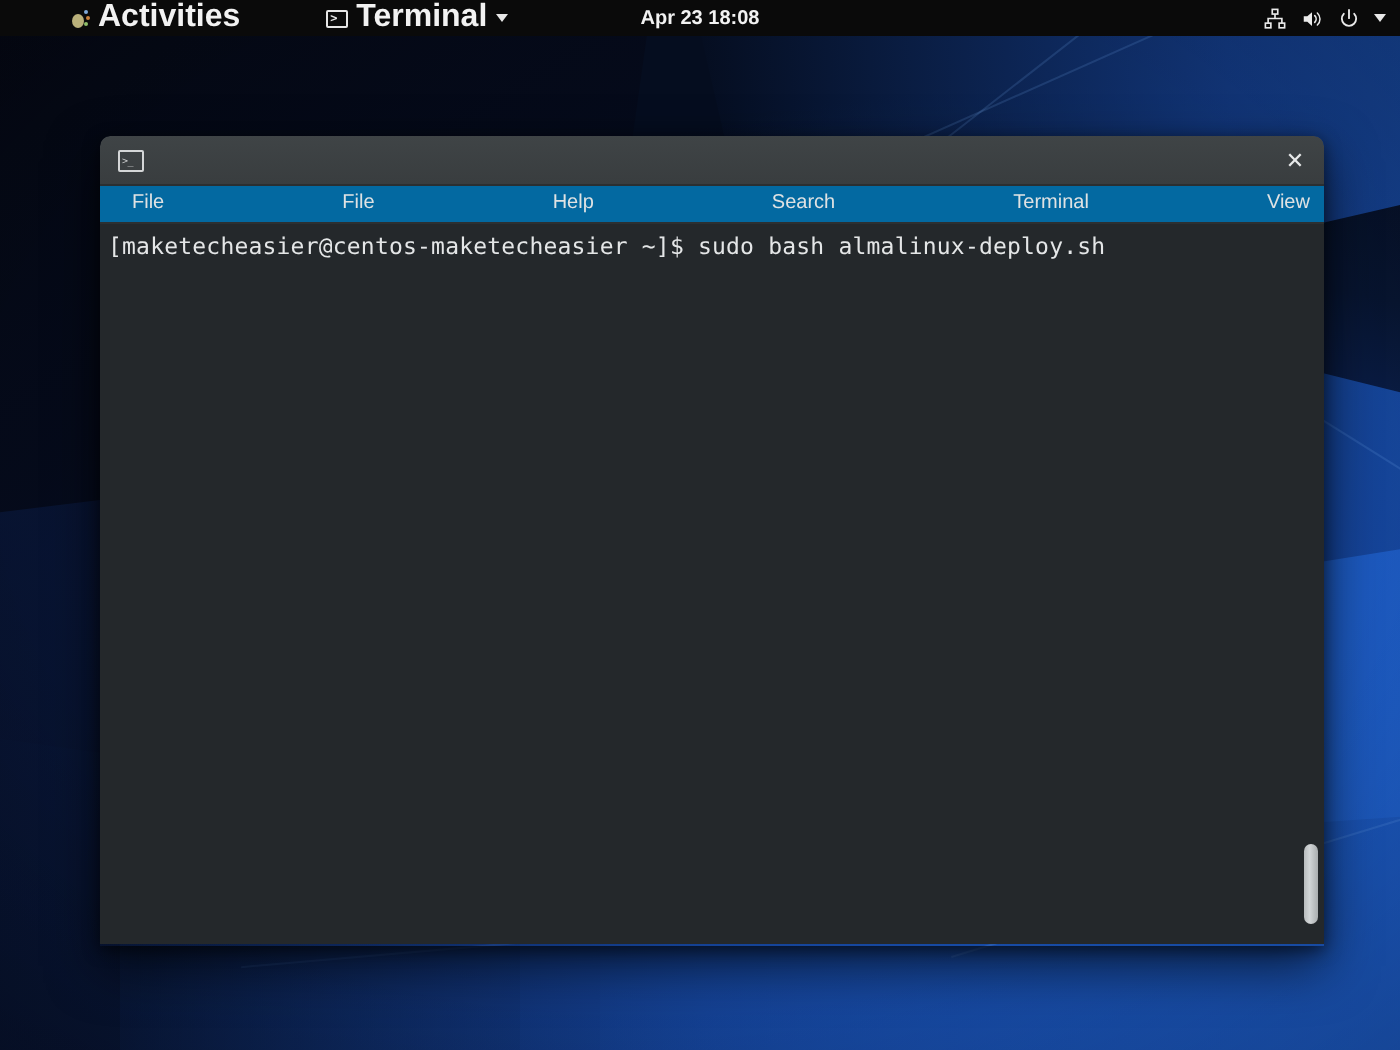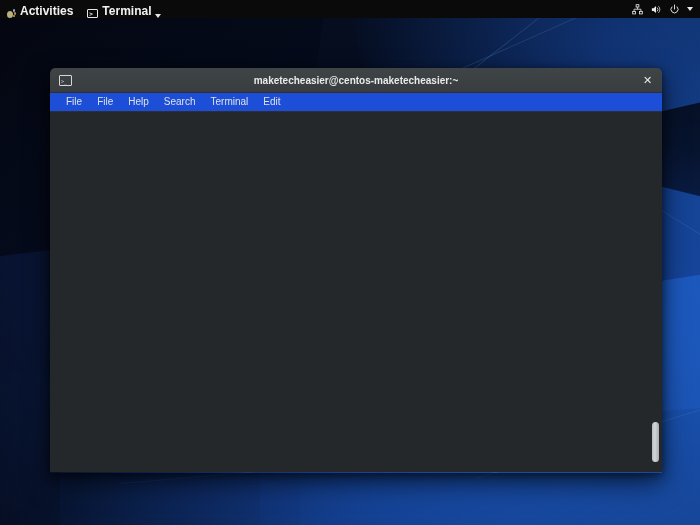--- a/index.html
+++ b/index.html
@@ -87,26 +87,27 @@
     width: 700px; height: 18px;
     background: #0a0a0a;
     display: flex;
     align-items: center;
     color: #ffffff;
     font-size: 10px;
     z-index: 50;
   }
   .tb-left { display: flex; align-items: center; height: 18px; }
   .tb-item {
-    display: flex; align-items: flex-end; gap: 4px;
+    display: flex; align-items: center; gap: 4px;
     height: 18px; padding: 0 7px;
     color: #f2f2f2;
     font-weight: bold;
-    font-size: 12px;
+    font-size: 16px;
     white-space: nowrap;
+    margin-left: 29px;
   }
   .tb-center {
     position: absolute;
     left: 0; right: 0;
     text-align: center;
     font-size: 10px;
     font-weight: bold;
     color: #f2f2f2;
     pointer-events: none;
   }
@@ -208,26 +209,27 @@
     display: flex; align-items: center; justify-content: center;
     color: #e8eaeb;
     font-size: 11px;
     font-family: "DejaVu Sans", sans-serif;
     line-height: 1;
     border-radius: 2px;
   }
 
   #menubar {
     height: 19px;
-    background: #1d4ed8;
+    background: #0369a1;
     display: flex;
     align-items: center;
     padding-left: 9px;
     gap: 1px;
     border-bottom: 1px solid #2c3032;
+    justify-content: space-between;
   }
   .menu-item {
     font-size: 10px;
     color: #dfe2e3;
     padding: 1px 7px 2px 7px;
     border-radius: 2px;
     white-space: nowrap;
   }
 
   #term-body {
@@ -297,20 +299,21 @@
     </div>
 
     <div class="tb-item">
       <span class="mini-term-icon"></span>
       <span>Terminal</span>
       <span class="caret-down"></span>
     </div>
 
   </div>
 
+  <div class="tb-center">Apr 23  18:08</div>
 
   <div class="tb-right">
     <span class="sys-icon">
       <svg width="11" height="11" viewBox="0 0 16 16" aria-hidden="true">
         <rect x="6" y="1" width="4" height="3.4" fill="none" stroke="#eaeaea" stroke-width="1.2"></rect>
         <rect x="1" y="11" width="4" height="3.4" fill="none" stroke="#eaeaea" stroke-width="1.2"></rect>
         <rect x="11" y="11" width="4" height="3.4" fill="none" stroke="#eaeaea" stroke-width="1.2"></rect>
         <path d="M8 4.6 V7.6 M3 11 V7.6 H13 V11" fill="none" stroke="#eaeaea" stroke-width="1.2"></path>
       </svg>
     </span>
@@ -329,33 +332,33 @@
     </span>
     <span class="caret-down"></span>
   </div>
 
 </div>
 
 <div id="terminal-window">
 
   <div id="titlebar">
     <span class="tbar-icon"></span>
-    <span id="window-title">maketecheasier@centos-maketecheasier:~</span>
     <span id="close-btn">✕</span>
   </div>
 
   <div id="menubar">
     <span class="menu-item">File</span>
     <span class="menu-item">File</span>
     <span class="menu-item">Help</span>
     <span class="menu-item">Search</span>
     <span class="menu-item">Terminal</span>
-    <span class="menu-item">Edit</span>
+    <span class="menu-item">View</span>
   </div>
 
   <div id="term-body">
+    <div id="term-text">[maketecheasier@centos-maketecheasier ~]$ sudo bash almalinux-deploy.sh</div>
 
     <div id="scrollbar-track">
       <div id="scrollbar-thumb"></div>
     </div>
   </div>
 
 </div>
 
 </body></html>

